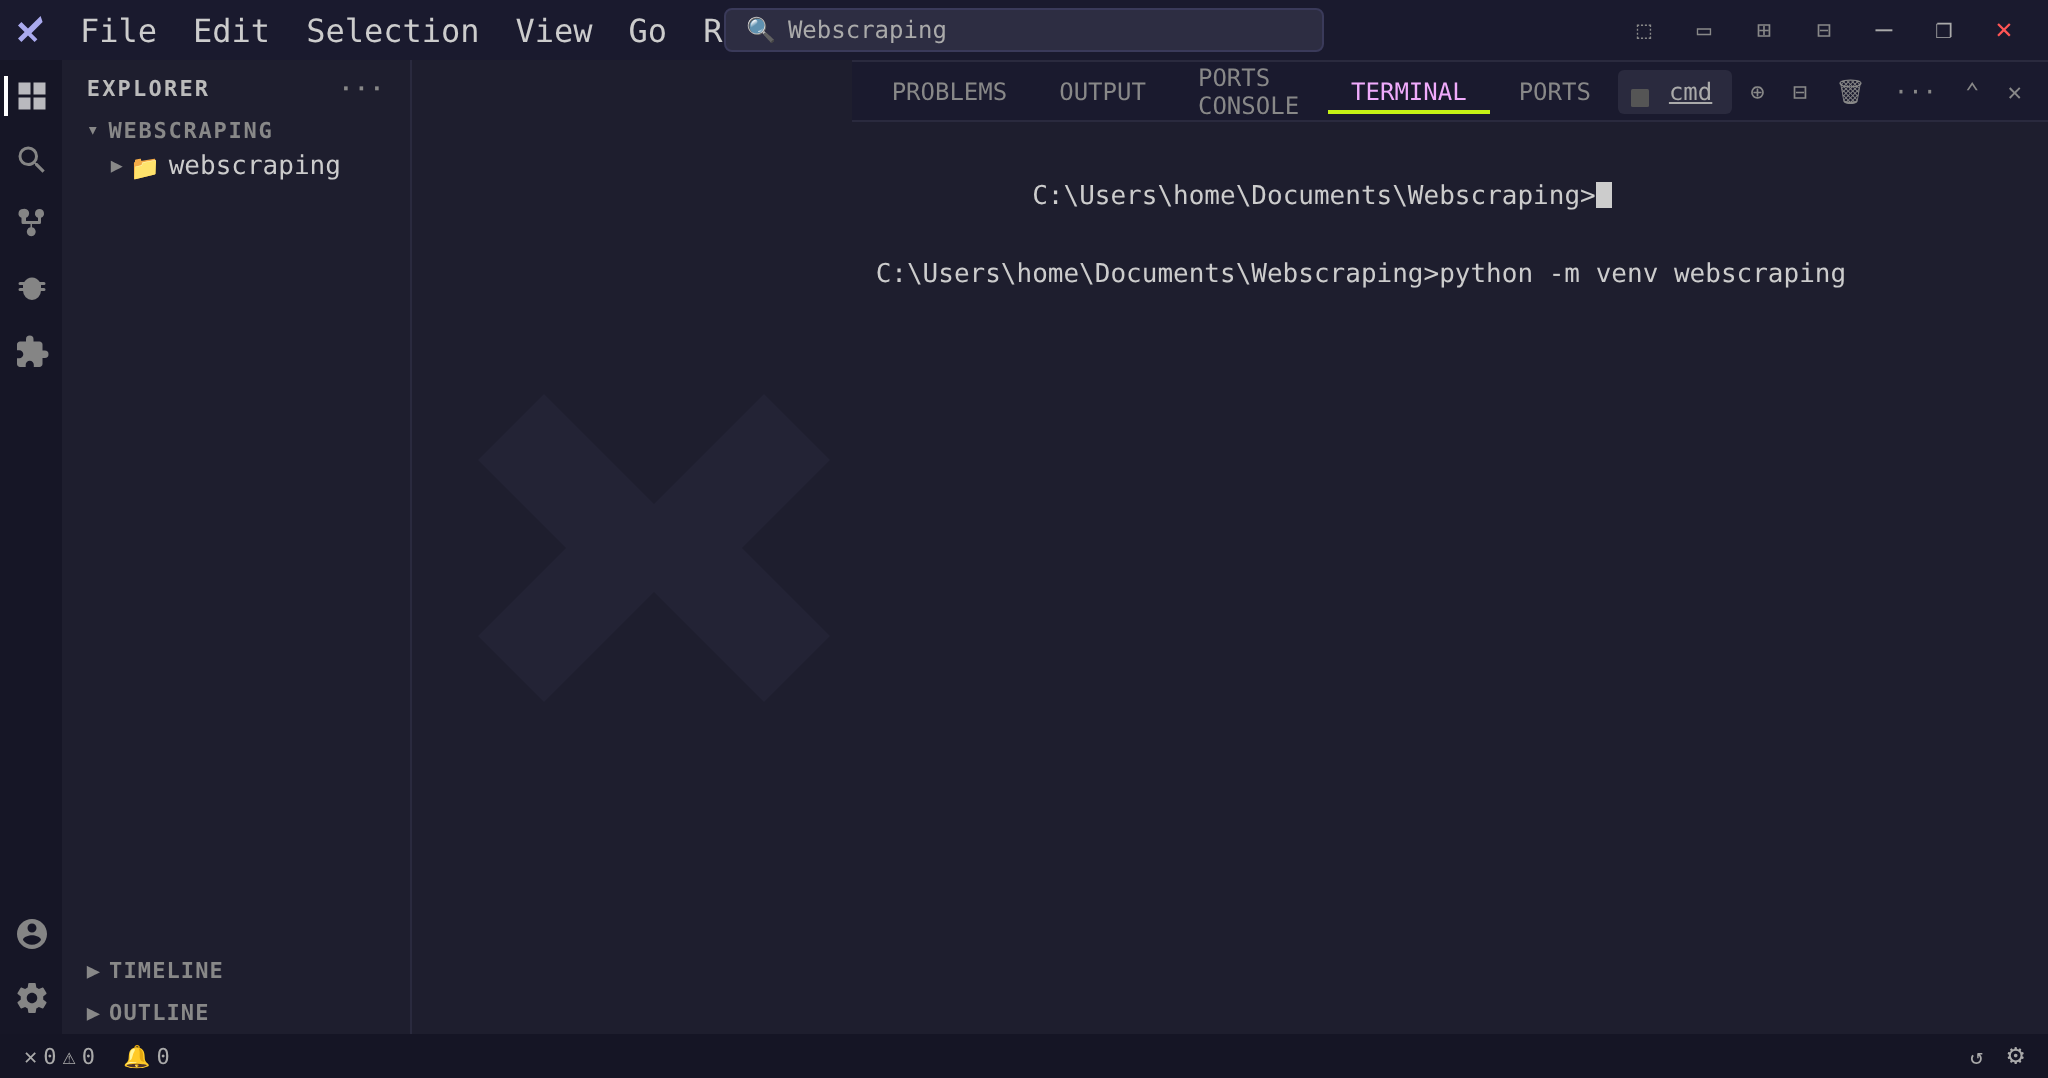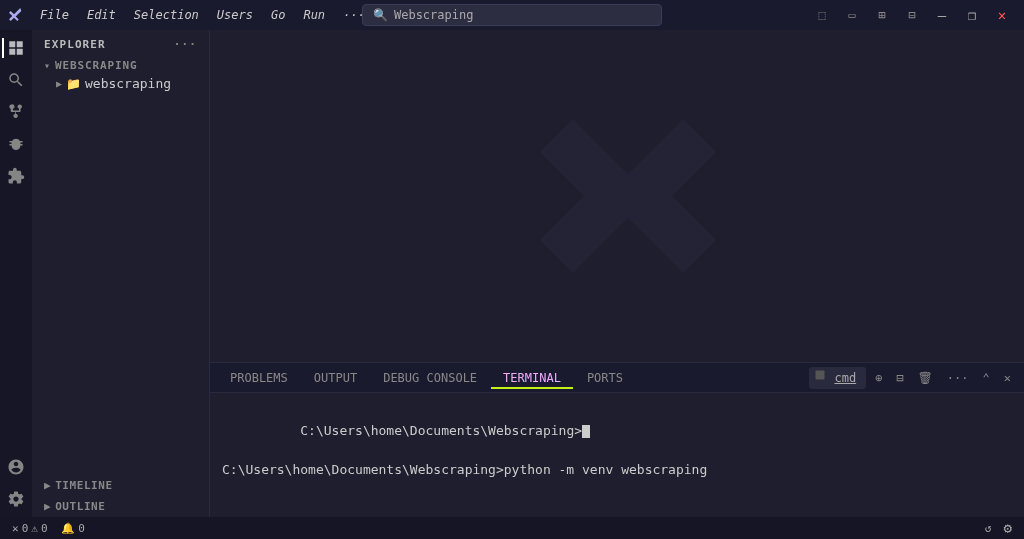--- a/index.html
+++ b/index.html
@@ -26,22 +26,21 @@
     #title-bar .app-icon {
       width: 16px;
       height: 16px;
       display: flex;
       align-items: center;
       justify-content: center;
     }
     #title-bar .menu-items {
       display: flex;
       gap: 2px;
-      font-size: 12px;
-      font-style: italic;
+      font-size: 16px;
     }
     #title-bar .menu-item {
       padding: 2px 8px;
       border-radius: 3px;
       cursor: pointer;
       color: #cccccc;
     }
     #title-bar .search-bar {
       position: absolute;
       left: 50%;
@@ -200,21 +199,21 @@
       align-items: center;
       gap: 4px;
       cursor: pointer;
       letter-spacing: 0.05em;
     }
 
     
     #editor-area {
       flex: 1;
       display: flex;
-      flex-direction: column;
+      flex-direction: row;
       background: #1e1e2e;
     }
 
     
     #editor-content {
       flex: 1;
       display: flex;
       align-items: center;
       justify-content: center;
       position: relative;
@@ -274,21 +273,21 @@
       font-size: 12px;
       border-radius: 3px;
     }
     #terminal-tabs .cmd-badge {
       background: #2a2a3e;
       padding: 1px 6px;
       border-radius: 3px;
       font-size: 11px;
       color: #aaaaaa;
       display: flex;
-      align-items: flex-start;
+      align-items: flex-end;
       gap: 3px;
       text-decoration: underline;
     }
     #terminal-content {
       flex: 1;
       padding: 8px 12px;
       font-family: Consolas, monospace;
       font-size: 13px;
       color: #cccccc;
       line-height: 1.5;
@@ -349,21 +348,21 @@
   <div class="app-icon">
     <svg width="16" height="16" viewBox="0 0 16 16">
       <path d="M12.3 1L6 7.3 2.7 4 1 5.7l3.3 3.3L1 12.3 2.7 14l3.3-3.3L9.3 14l1.4-1.4-3-3 5.6-5.6z" fill="#aaaaee"></path>
     </svg>
   </div>
 
   <div class="menu-items">
     <span class="menu-item">File</span>
     <span class="menu-item">Edit</span>
     <span class="menu-item">Selection</span>
-    <span class="menu-item">Users</span>
+    <span class="menu-item">View</span>
     <span class="menu-item">Go</span>
     <span class="menu-item">Run</span>
     <span class="menu-item">···</span>
   </div>
 
   <div class="nav-arrows">
     <span>◁</span>
     <span>▷</span>
   </div>
 
@@ -463,21 +462,21 @@
 
           <polygon points="55,40 80,15 95,30 75,50 95,70 80,85 55,60"></polygon>
         </g>
       </svg>
     </div>
 
     <div id="terminal-panel">
       <div id="terminal-tabs">
         <span class="tab">PROBLEMS</span>
         <span class="tab">OUTPUT</span>
-        <span class="tab">DEBUG CONSOLE</span>
+        <span class="tab">PORTS CONSOLE</span>
         <span class="tab active">TERMINAL</span>
         <span class="tab">PORTS</span>
 
         <div class="tab-actions">
           <span class="cmd-badge">
             <svg width="12" height="12" viewBox="0 0 16 16" fill="currentColor">
                 <rect x="2" y="2" width="12" height="12" rx="1" fill="#555"></rect>
               </svg>
             <span>cmd</span>
           </span>

